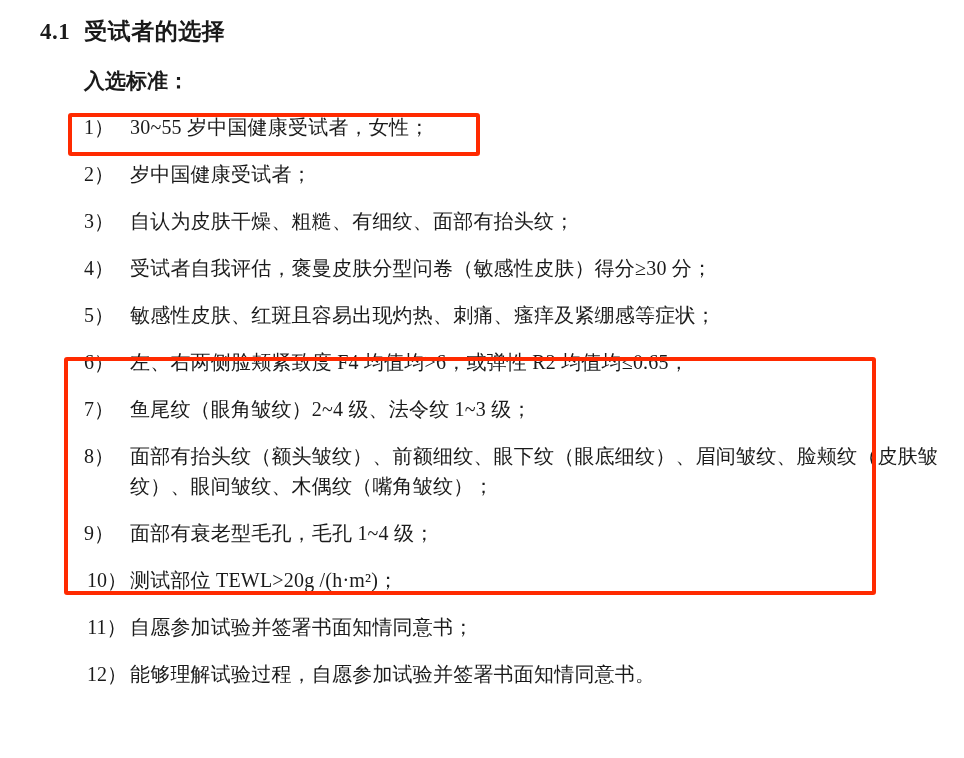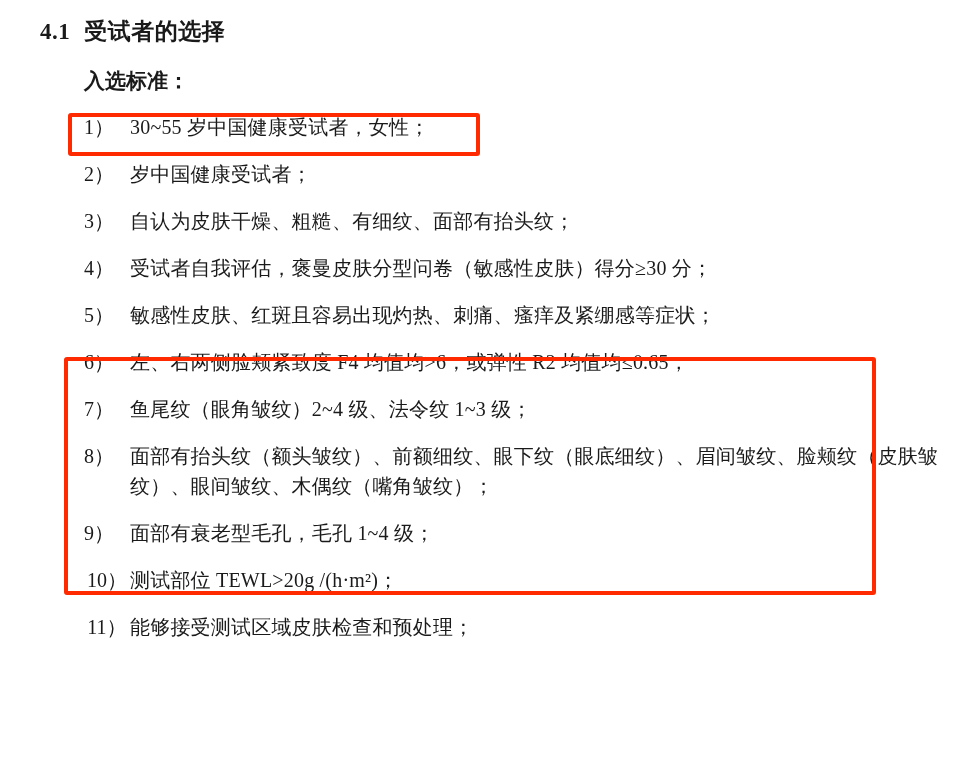--- a/index.html
+++ b/index.html
@@ -149,22 +149,26 @@
       <span class="text">面部有衰老型毛孔，毛孔 1~4 级；</span>
     </div>
 
     <div class="item">
       <span class="marker narrow">10）</span>
       <span class="text">测试部位 TEWL&gt;20g /(h·m²)；</span>
     </div>
 
     <div class="item">
       <span class="marker narrow">11）</span>
-      <span class="text">能够接受测试区域皮肤检查和预处理；</span>
+      <span class="text">自愿参加试验并签署书面知情同意书；</span>
     </div>
 
+    <div class="item">
+      <span class="marker narrow">12）</span>
+      <span class="text">能够理解试验过程，自愿参加试验并签署书面知情同意书。</span>
+    </div>
 
   </div>
 
   <div class="hl hl-1" style="border-color: rgb(255, 42, 0);"></div>
   <div class="hl hl-2" style="border-color: rgb(255, 42, 0);"></div>
 
 </div>
 
 </body></html>

